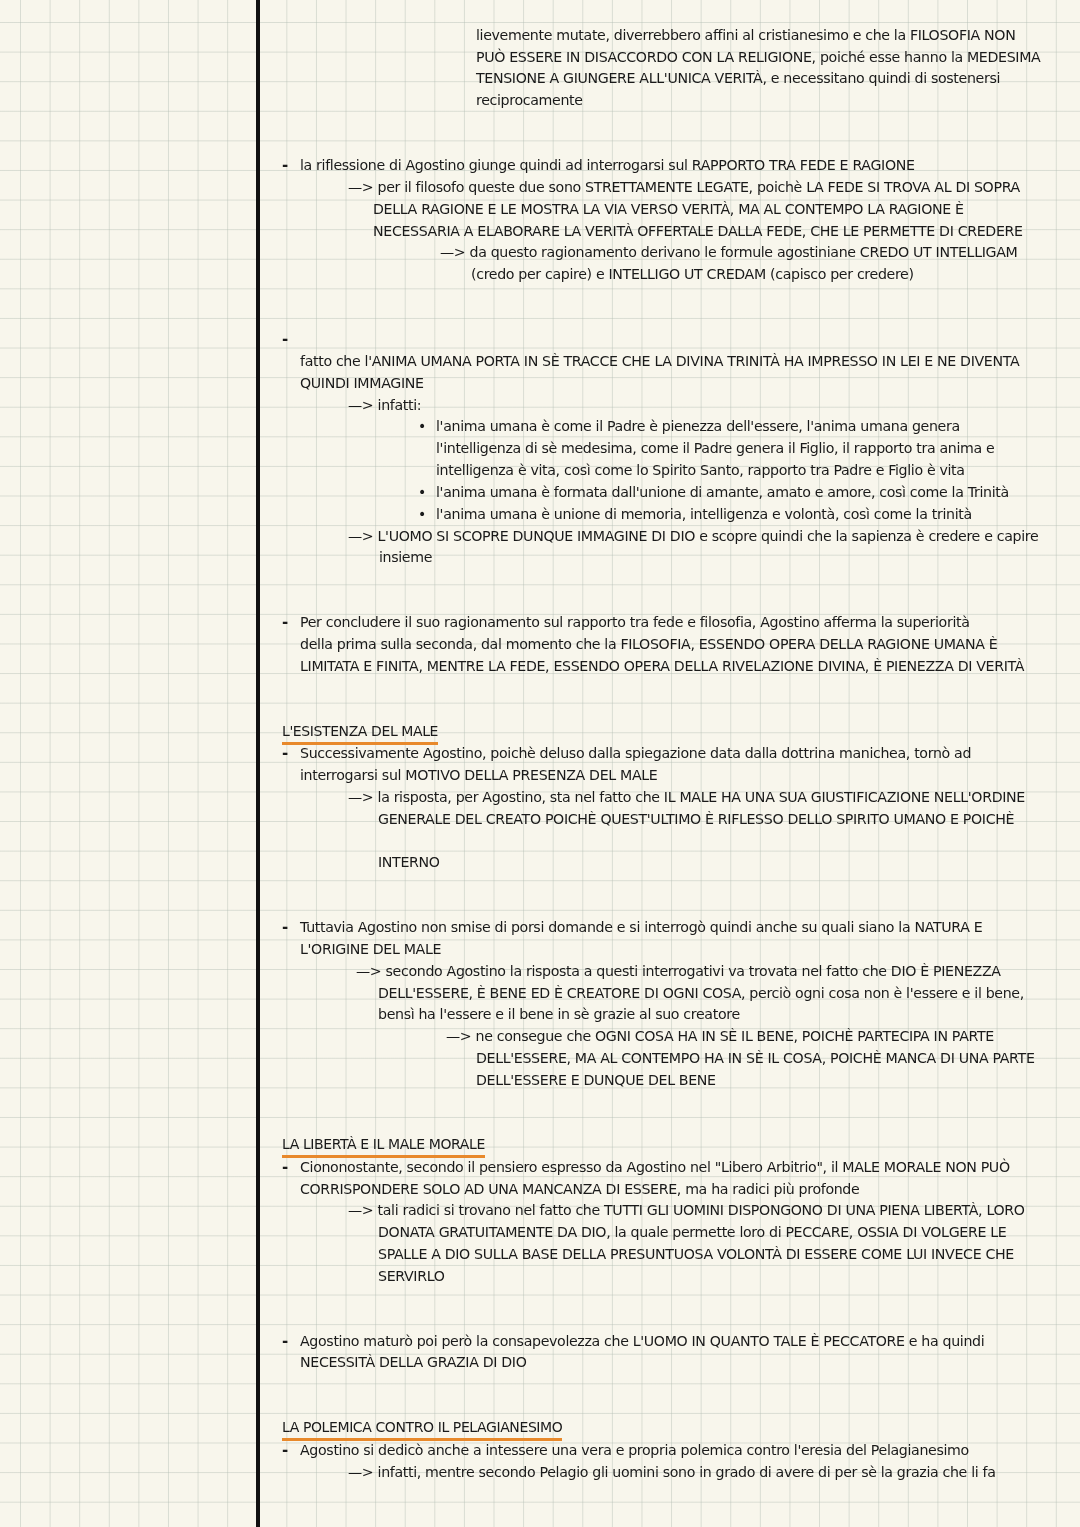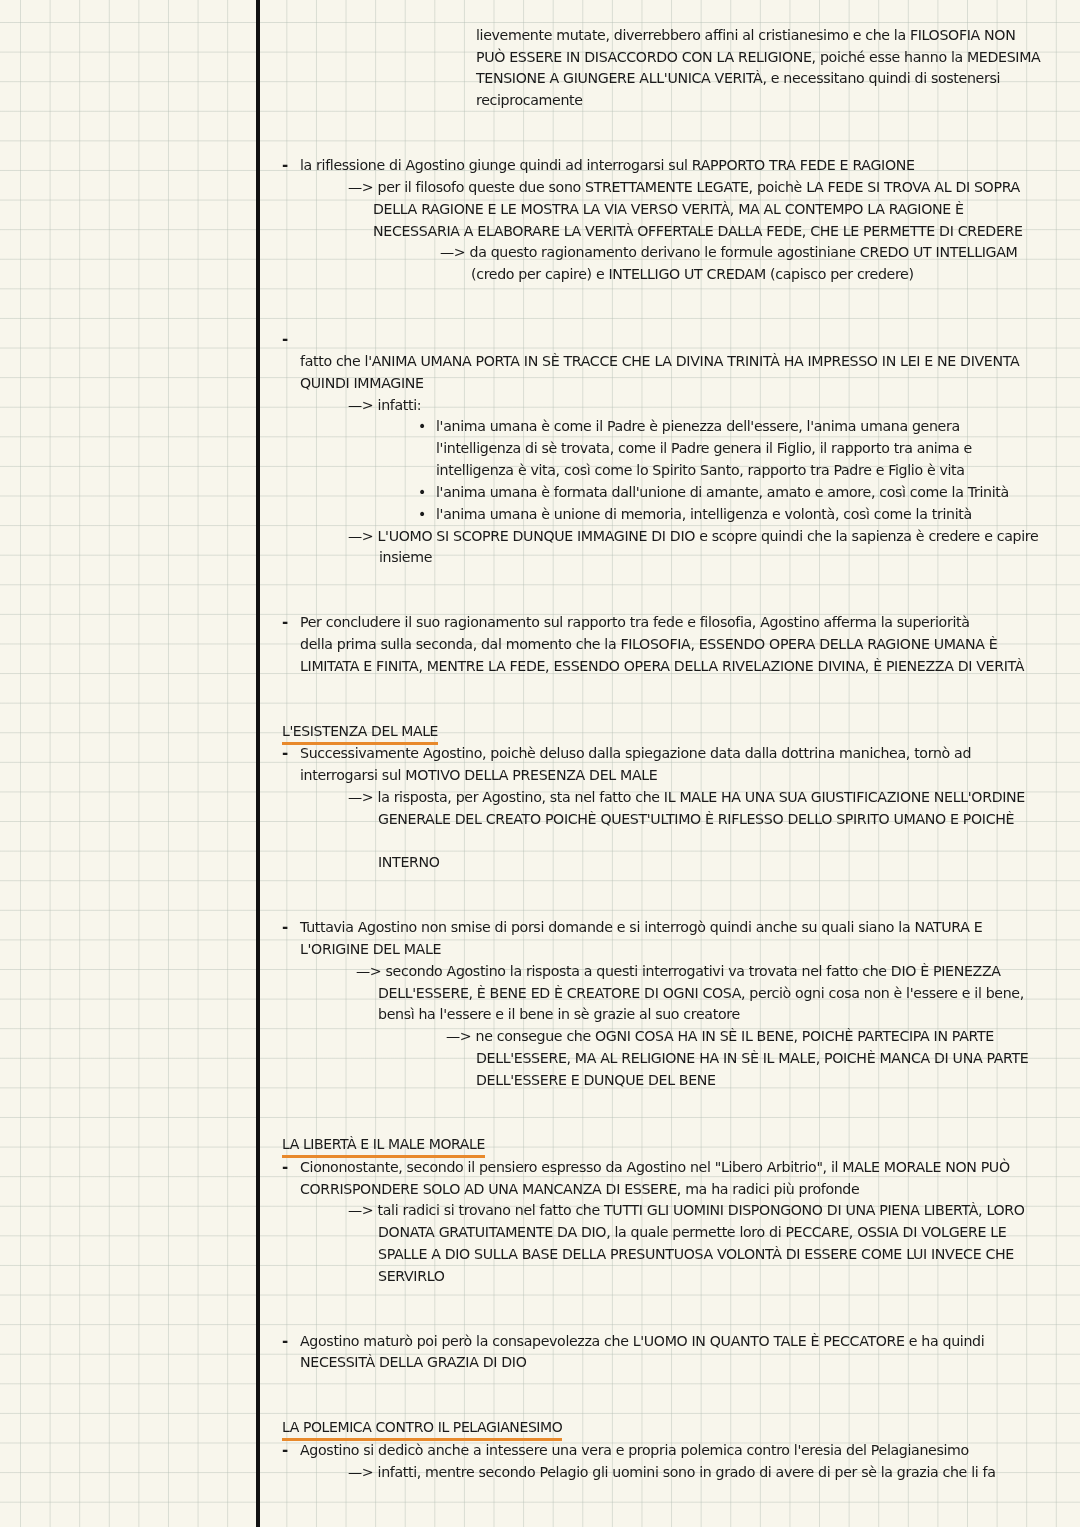--- a/index.html
+++ b/index.html
@@ -51,21 +51,21 @@
   <div class="ln" style="left:440px;top:241px">—&gt; da questo ragionamento derivano le formule agostiniane CREDO UT INTELLIGAM</div>
   <div class="ln" style="left:471px;top:263px">(credo per capire) e INTELLIGO UT CREDAM (capisco per credere)</div>
 
   <div class="dash" style="left:282px;top:328px">-</div>
   <div class="ln" style="left:300px;top:350px">fatto che l'ANIMA UMANA PORTA IN SÈ TRACCE CHE LA DIVINA TRINITÀ HA IMPRESSO IN LEI E NE DIVENTA</div>
   <div class="ln" style="left:300px;top:372px">QUINDI IMMAGINE</div>
   <div class="ln" style="left:348px;top:394px">—&gt; infatti:</div>
 
   <div class="bullet" style="left:418px;top:415px">•</div>
   <div class="ln" style="left:436px;top:415px">l'anima umana è come il Padre è pienezza dell'essere, l'anima umana genera</div>
-  <div class="ln" style="left:436px;top:437px">l'intelligenza di sè trovata, come il Padre genera il Figlio, il rapporto tra anima e</div>
+  <div class="ln" style="left:436px;top:437px">l'intelligenza di sè medesima, come il Padre genera il Figlio, il rapporto tra anima e</div>
   <div class="ln" style="left:436px;top:459px">intelligenza è vita, così come lo Spirito Santo, rapporto tra Padre e Figlio è vita</div>
   <div class="bullet" style="left:418px;top:481px">•</div>
   <div class="ln" style="left:436px;top:481px">l'anima umana è formata dall'unione di amante, amato e amore, così come la Trinità</div>
   <div class="bullet" style="left:418px;top:503px">•</div>
   <div class="ln" style="left:436px;top:503px">l'anima umana è unione di memoria, intelligenza e volontà, così come la trinità</div>
 
   <div class="ln" style="left:348px;top:525px">—&gt; L'UOMO SI SCOPRE DUNQUE IMMAGINE DI DIO e scopre quindi che la sapienza è credere e capire</div>
   <div class="ln" style="left:379px;top:546px">insieme</div>
 
   <div class="dash" style="left:282px;top:611px">-</div>
@@ -81,21 +81,21 @@
   <div class="ln" style="left:378px;top:808px">GENERALE DEL CREATO POICHÈ QUEST'ULTIMO È RIFLESSO DELLO SPIRITO UMANO E POICHÈ</div>
   <div class="ln" style="left:378px;top:851px">INTERNO</div>
 
   <div class="dash" style="left:282px;top:916px">-</div>
   <div class="ln" style="left:300px;top:916px">Tuttavia Agostino non smise di porsi domande e si interrogò quindi anche su quali siano la NATURA E</div>
   <div class="ln" style="left:300px;top:938px">L'ORIGINE DEL MALE</div>
   <div class="ln" style="left:356px;top:960px">—&gt; secondo Agostino la risposta a questi interrogativi va trovata nel fatto che DIO È PIENEZZA</div>
   <div class="ln" style="left:378px;top:982px">DELL'ESSERE, È BENE ED È CREATORE DI OGNI COSA, perciò ogni cosa non è l'essere e il bene,</div>
   <div class="ln" style="left:378px;top:1003px">bensì ha l'essere e il bene in sè grazie al suo creatore</div>
   <div class="ln" style="left:446px;top:1025px">—&gt; ne consegue che OGNI COSA HA IN SÈ IL BENE, POICHÈ PARTECIPA IN PARTE</div>
-  <div class="ln" style="left:476px;top:1047px">DELL'ESSERE, MA AL RELIGIONE HA IN SÈ IL MALE, POICHÈ MANCA DI UNA PARTE</div>
+  <div class="ln" style="left:476px;top:1047px">DELL'ESSERE, MA AL CONTEMPO HA IN SÈ IL COSA, POICHÈ MANCA DI UNA PARTE</div>
   <div class="ln" style="left:476px;top:1069px">DELL'ESSERE E DUNQUE DEL BENE</div>
 
   <div class="heading" style="left:282px;top:1134px">LA LIBERTÀ E IL MALE MORALE</div>
   <div class="dash" style="left:282px;top:1156px">-</div>
   <div class="ln" style="left:300px;top:1156px">Ciononostante, secondo il pensiero espresso da Agostino nel "Libero Arbitrio", il MALE MORALE NON PUÒ</div>
   <div class="ln" style="left:300px;top:1178px">CORRISPONDERE SOLO AD UNA MANCANZA DI ESSERE, ma ha radici più profonde</div>
   <div class="ln" style="left:348px;top:1199px">—&gt; tali radici si trovano nel fatto che TUTTI GLI UOMINI DISPONGONO DI UNA PIENA LIBERTÀ, LORO</div>
   <div class="ln" style="left:378px;top:1221px">DONATA GRATUITAMENTE DA DIO, la quale permette loro di PECCARE, OSSIA DI VOLGERE LE</div>
   <div class="ln" style="left:378px;top:1243px">SPALLE A DIO SULLA BASE DELLA PRESUNTUOSA VOLONTÀ DI ESSERE COME LUI INVECE CHE</div>
   <div class="ln" style="left:378px;top:1265px">SERVIRLO</div>

